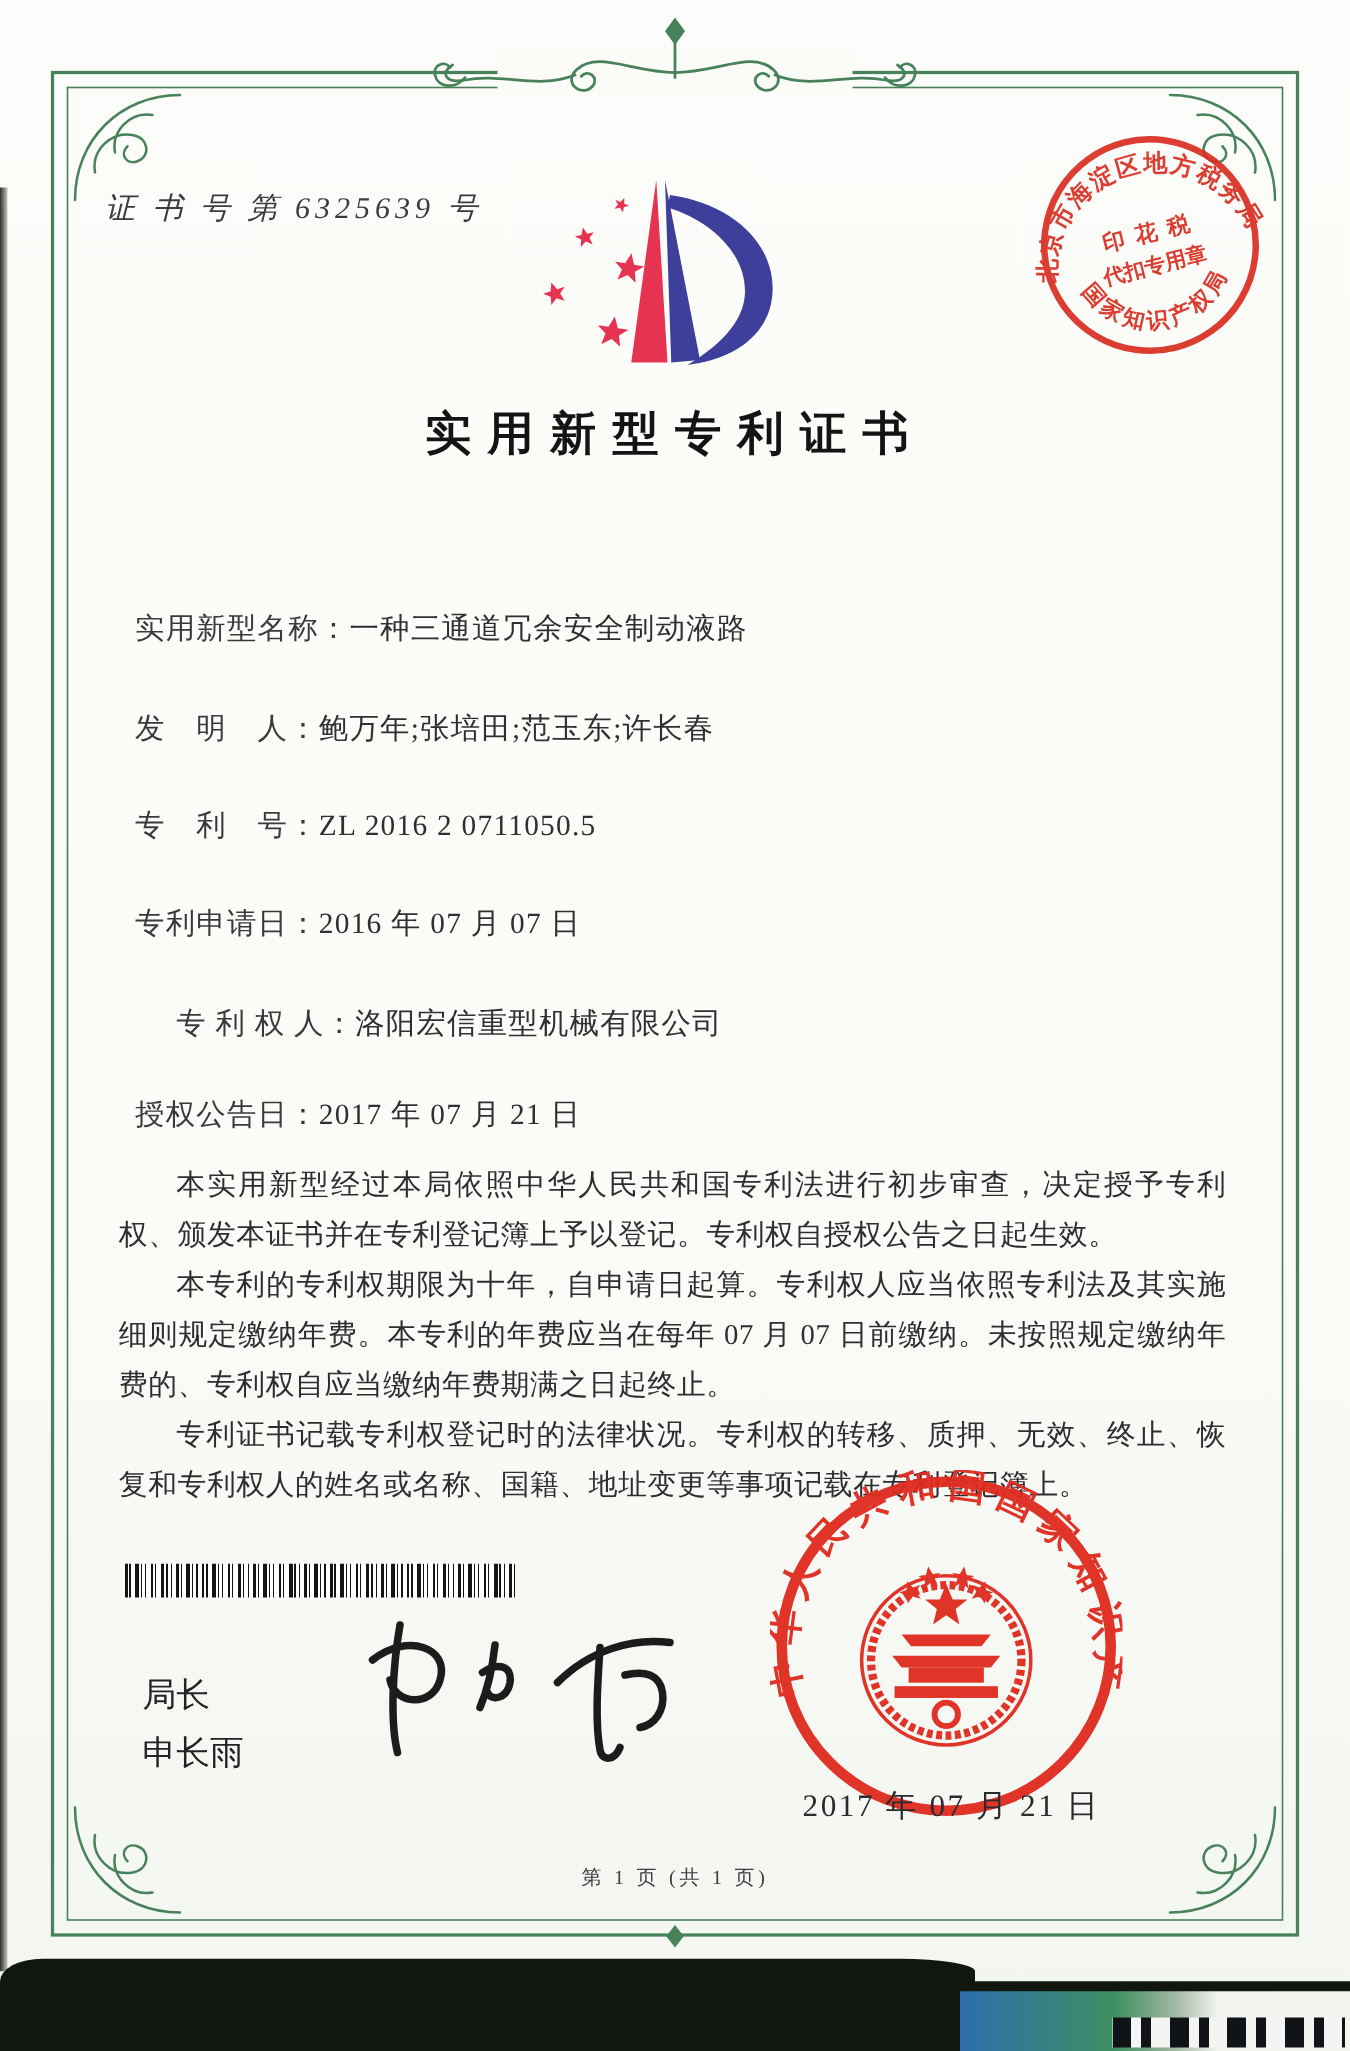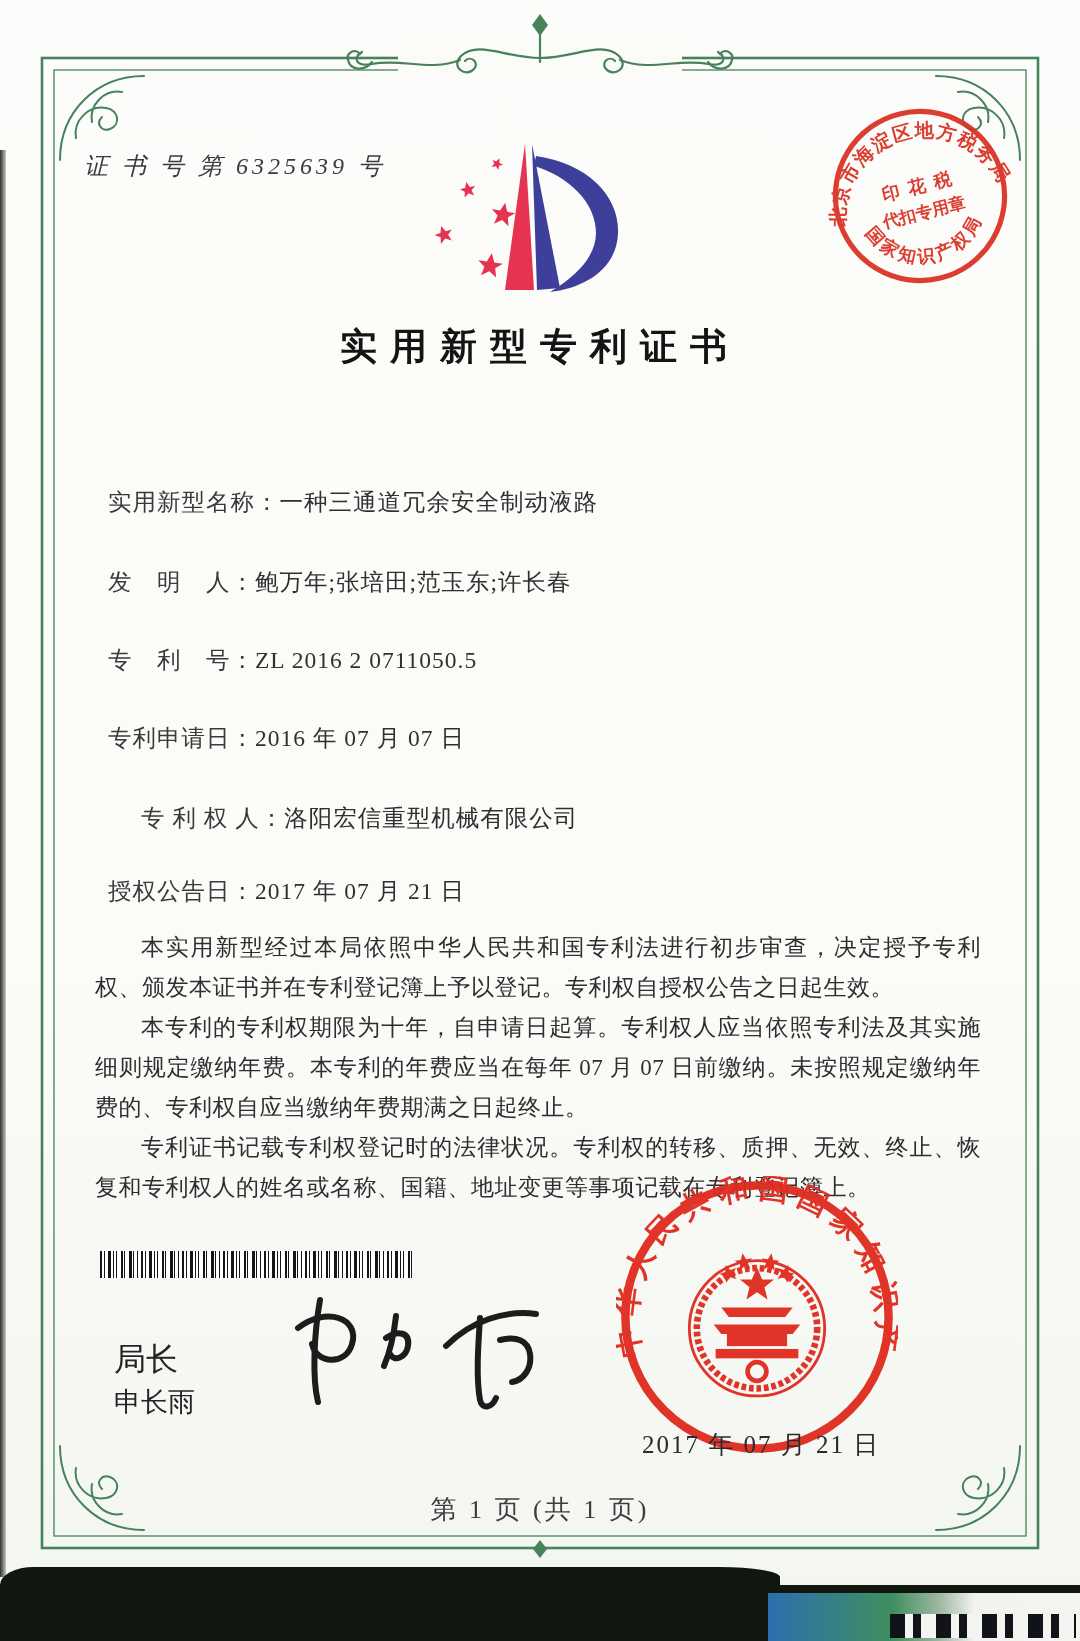--- a/index.html
+++ b/index.html
@@ -30,31 +30,31 @@
   .paras{position:absolute;left:95px;top:928px;width:886px;font-size:23px;line-height:40px;
     text-align:justify;color:#2e2e32;}
   .paras p{margin:0;text-indent:2em;letter-spacing:.5px;}
 
   .barcode{position:absolute;left:100px;top:1251px;width:312px;height:27px;
     background:repeating-linear-gradient(90deg,
       #151515 0 2px,#fff 2px 3.5px,#151515 3.5px 4.5px,#fff 4.5px 8px,
       #151515 8px 11px,#fff 11px 12.5px,#151515 12.5px 13.5px,#fff 13.5px 16px,
       #151515 16px 17px,#fff 17px 20.5px);}
 
-  .signer-title{position:absolute;left:114px;top:1338px;font-size:32px;
+  .signer-title{position:absolute;left:114px;top:1338px;font-size:27px;
     font-family:"Liberation Sans","DejaVu Sans",sans-serif;color:#232325;}
   .signer-name{position:absolute;left:114px;top:1384px;font-size:27px;
     font-family:"Liberation Sans","DejaVu Sans",sans-serif;color:#232325;}
   .signature{position:absolute;left:268px;top:1282px;width:290px;height:140px;}
 
   .seal{position:absolute;left:616px;top:1176px;width:282px;height:282px;opacity:.95;}
   .issue-date{position:absolute;left:642px;top:1428px;font-size:25px;letter-spacing:2px;color:#2b2b2e;z-index:3;}
 
   .footer{position:absolute;left:0;top:1492px;width:100%;text-align:center;
-    font-size:26px;letter-spacing:3px;color:#3c3c40;}
+    font-size:16px;letter-spacing:3px;color:#3c3c40;}
 
   .page-edge{position:absolute;left:0;top:150px;bottom:64px;width:6px;z-index:4;
     background:linear-gradient(90deg,#30302c,#c9c9c2);}
 
   .scan-band{position:absolute;left:0;right:0;bottom:0;height:56px;background:#11170e;z-index:5;}
   .scan-band::before{content:'';position:absolute;left:0;right:300px;top:-18px;height:19px;
     background:#11170e;border-top-left-radius:34px 18px;border-top-right-radius:60px 10px;}
   .scan-photo{position:absolute;right:0;bottom:0;width:312px;height:48px;z-index:6;
     background:linear-gradient(90deg,#2b6fae 0%,#3f8f5f 40%,#9fb8a2 55%,#f2f2ef 66%,#f4f4f1 100%);}
   .scan-glyphs{position:absolute;right:4px;bottom:3px;width:186px;height:24px;z-index:7;

